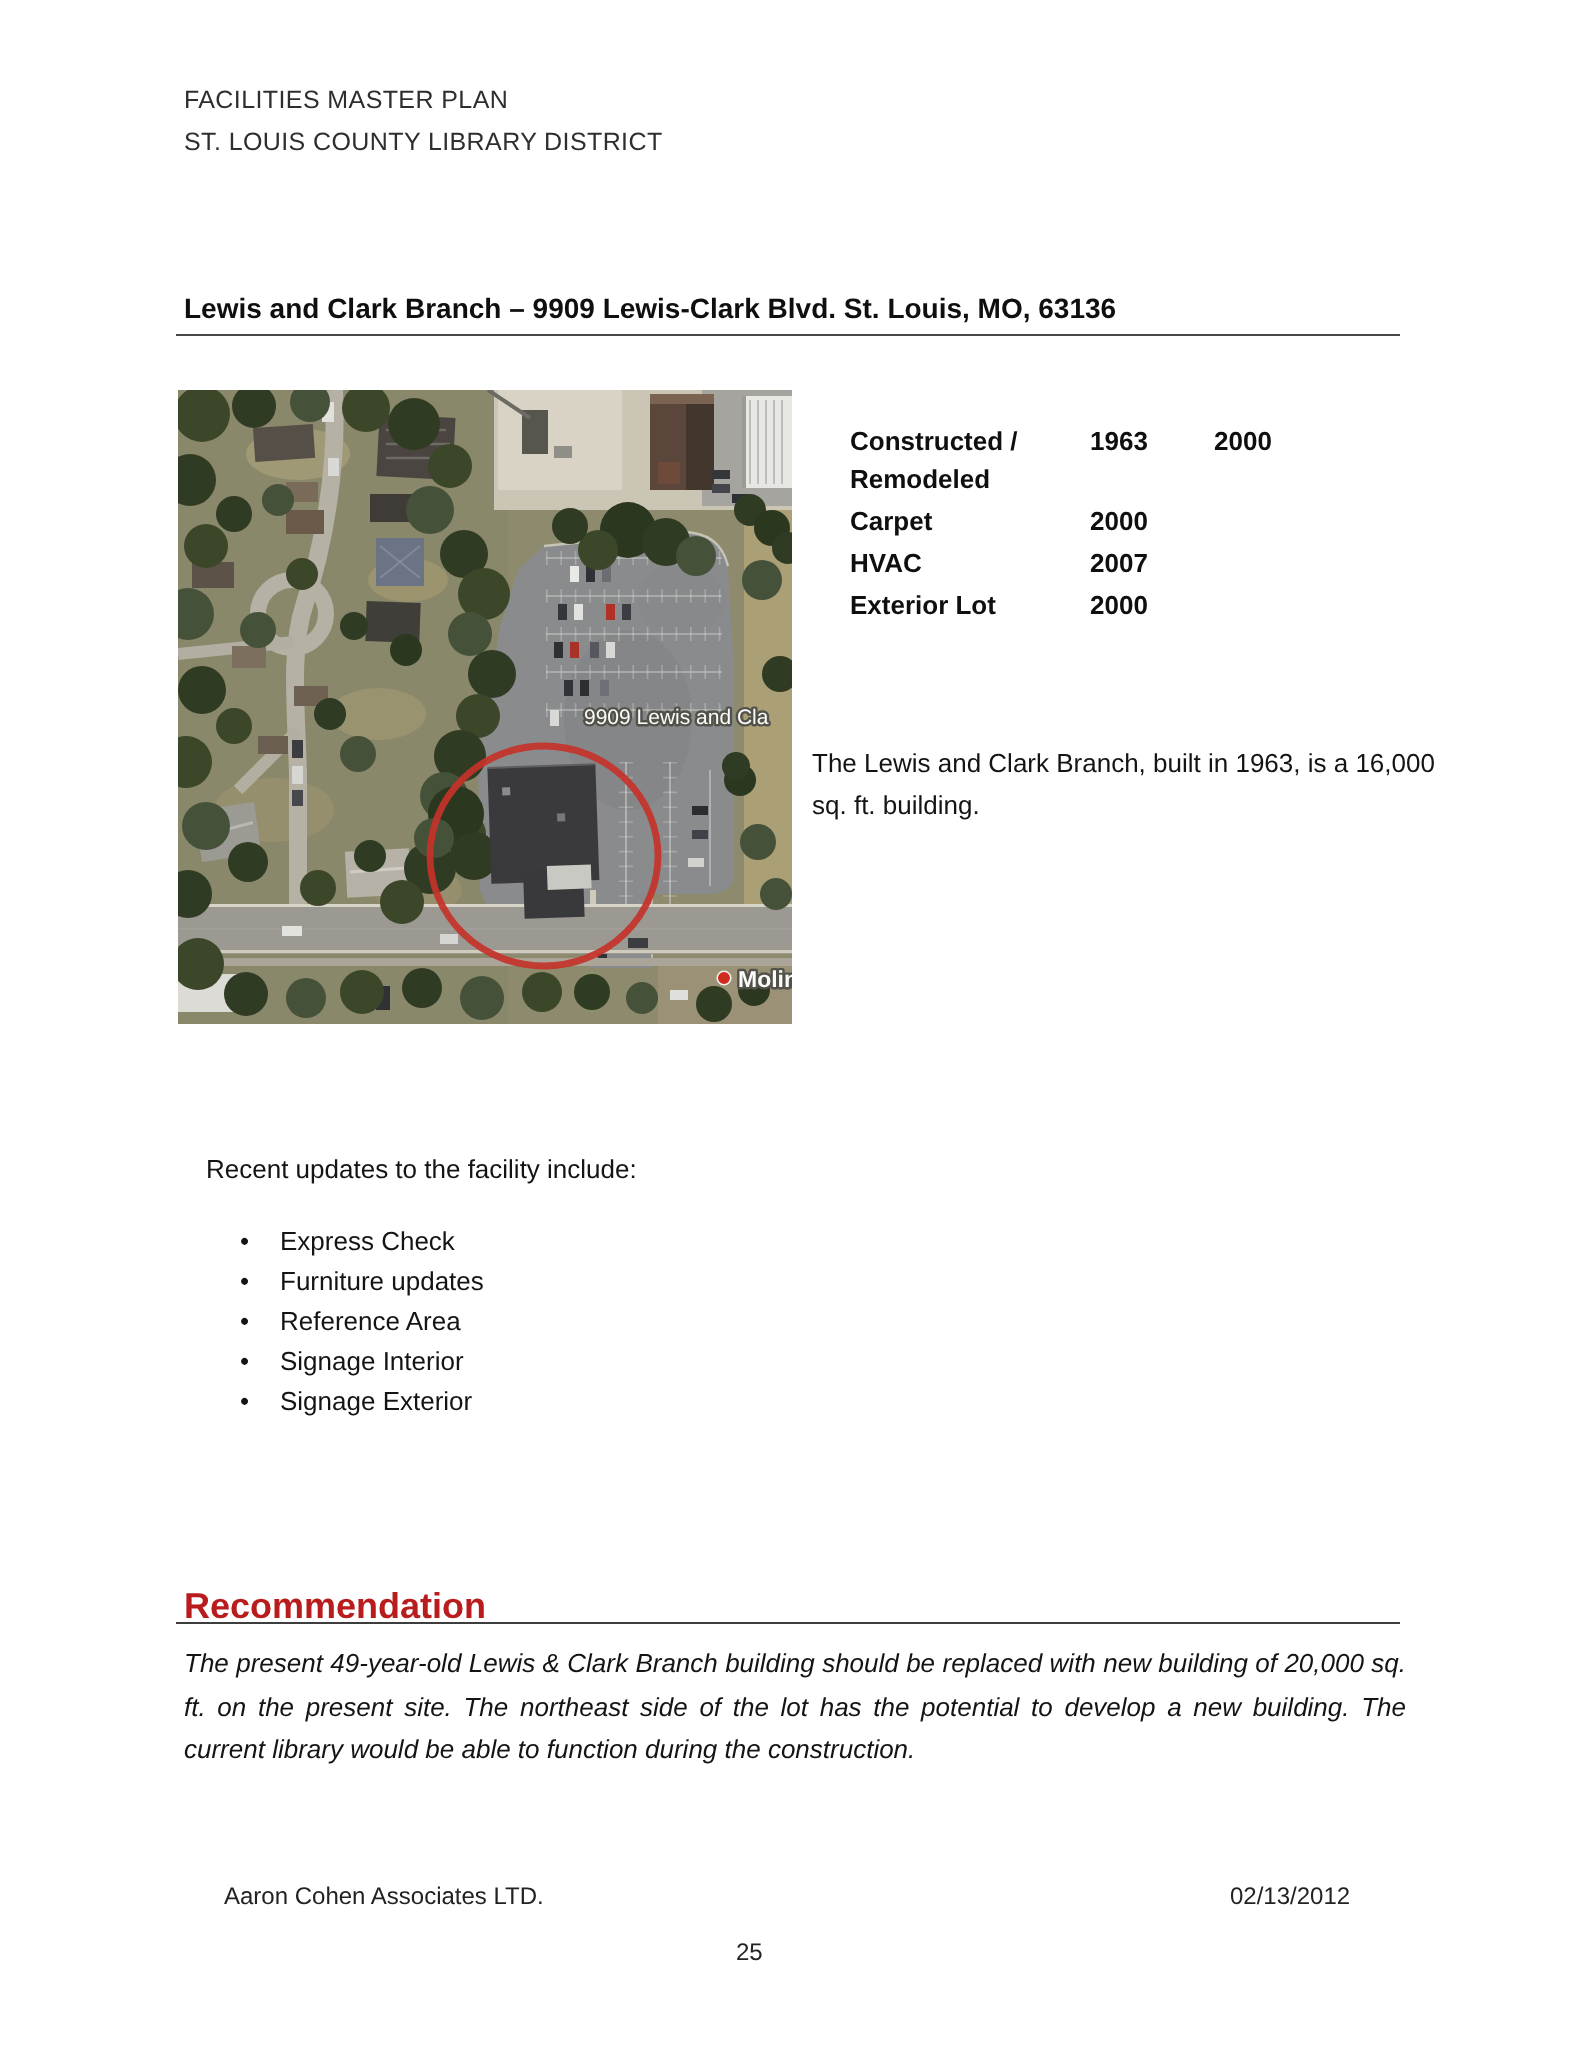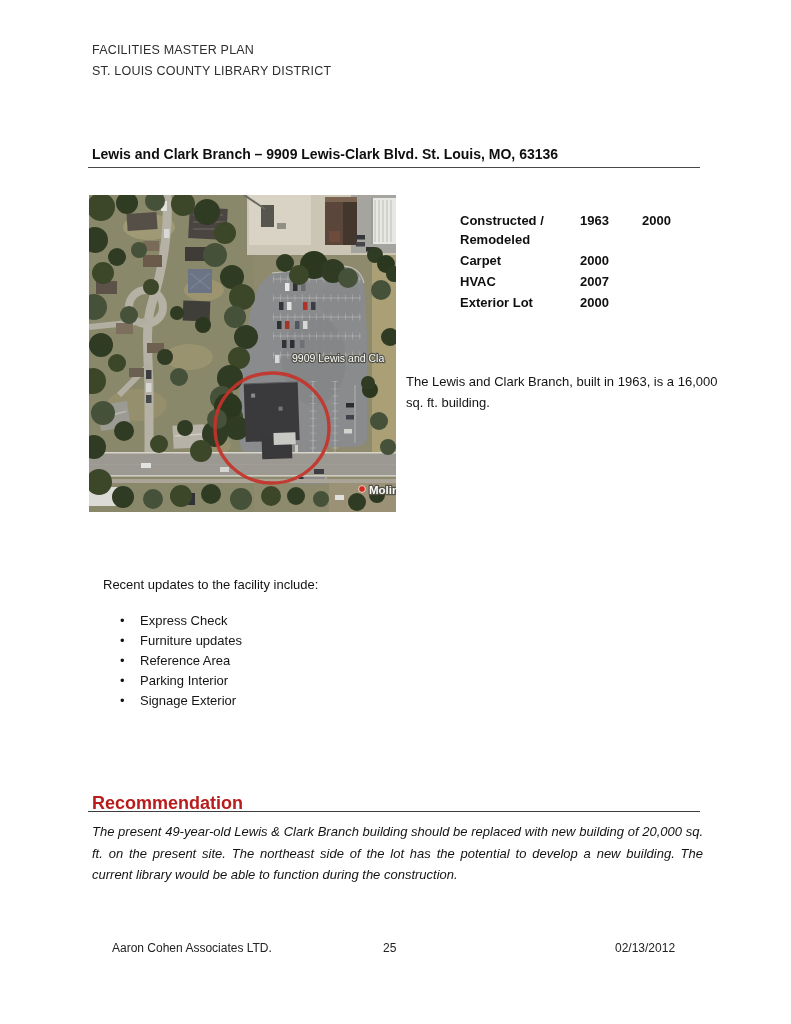--- a/index.html
+++ b/index.html
@@ -9,41 +9,41 @@
     font-family:"Liberation Sans", sans-serif; color:#141414; overflow:hidden;
   }
   .header { position:absolute; left:92px; top:40px; font-size:12.5px; line-height:21px; color:#2e2e2e; letter-spacing:0.2px; }
   .title  { position:absolute; left:92px; top:146px; font-size:14px; font-weight:bold; color:#0f0f0f; white-space:nowrap; }
   .rule   { position:absolute; height:1px; background:#474747; }
   .title-rule { left:88px; top:167px; width:612px; }
 
   .map { position:absolute; left:89px; top:195px; width:274px; height:317px; }
   .map svg { display:block; }
 
-  .facility-table { position:absolute; left:460px; top:211px; font-size:13px; font-weight:bold; line-height:19px; color:#0f0f0f; }
+  .facility-table { position:absolute; left:425px; top:211px; font-size:13px; font-weight:bold; line-height:19px; color:#0f0f0f; }
   .t-row { display:flex; align-items:flex-start; margin-bottom:2px; }
   .t-label { width:108px; margin-right:12px; }
   .t-y1 { width:62px; }
   .t-y2 { width:60px; }
 
   .summary { position:absolute; left:406px; top:371px; width:312px; font-size:13px; line-height:21px; }
 
   .updates-intro { position:absolute; left:103px; top:577px; font-size:13px; }
   .bullets { position:absolute; left:120px; top:611px; font-size:13px; }
   .bullet-item { display:flex; height:20px; line-height:20px; }
   .bullet-item::before { content:"\2022"; width:20px; font-size:13px; }
 
   .rec-heading { position:absolute; left:92px; top:793px; font-size:18px; font-weight:bold; color:#b91c1c; }
   .rec-rule { left:88px; top:811px; width:612px; background:#3d3d3d; }
   .rec-body { position:absolute; left:92px; top:821px; width:611px; font-size:13px; line-height:21.5px; text-align:justify;font-style:italic; }
 
   .footer { position:absolute; left:0; top:941px; width:791px; font-size:12px; color:#222; }
   .footer span { position:absolute; white-space:nowrap; }
   .f-company { left:112px; }
-  .f-page { left:383px; }
+  .f-page { left:368px;margin-top:28px; }
   .f-date { left:615px;text-align:center; }
 
   .map-label { font-family:"Liberation Sans", sans-serif; fill:#fbfbf8; stroke:#52524a; stroke-width:2.4px; paint-order:stroke; stroke-linejoin:round; }
 </style>
 </head>
 <body>
 
 <div class="page">
 
   <div class="header">
@@ -290,21 +290,21 @@
     <div class="bullet-item">
         <span>Express Check</span>
       </div>
     <div class="bullet-item">
         <span>Furniture updates</span>
       </div>
     <div class="bullet-item">
         <span>Reference Area</span>
       </div>
     <div class="bullet-item">
-        <span>Parking Interior</span>
+        <span>Signage Interior</span>
       </div>
     <div class="bullet-item">
         <span>Signage Exterior</span>
       </div>
   </div>
 
   <h2 class="rec-heading">Recommendation</h2>
   <div class="rule rec-rule"></div>
   <p class="rec-body">The present 49-year-old Lewis &amp; Clark Branch building should be replaced with new building of 20,000 sq. ft. on the present site. The northeast side of the lot has the potential to develop a new building. The current library would be able to function during the construction.</p>
 

